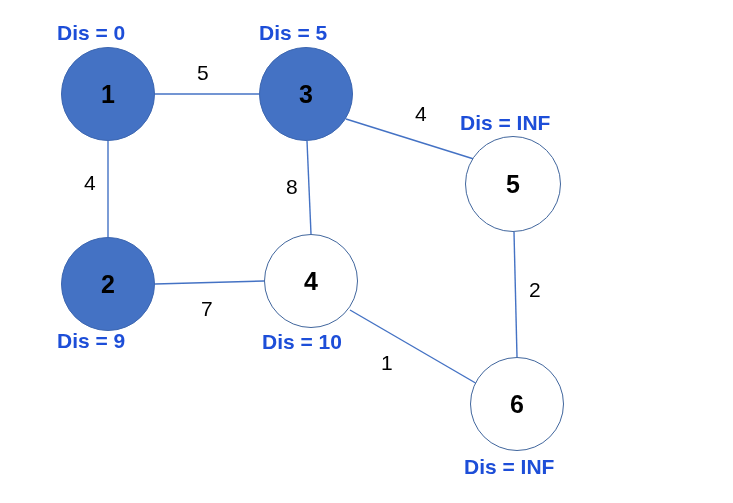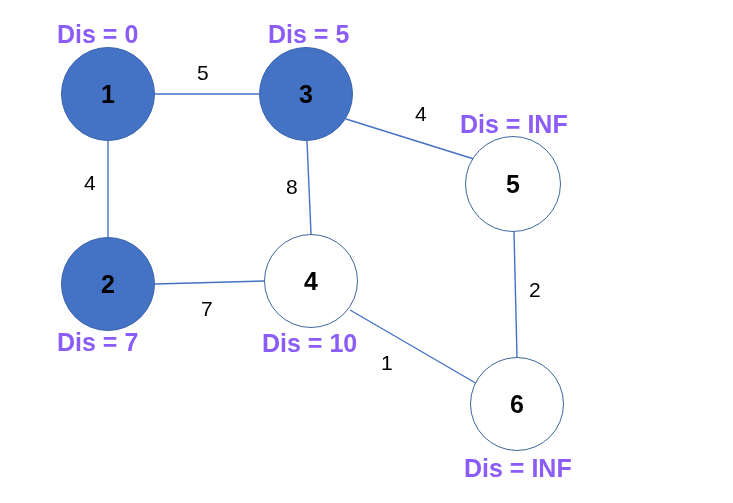--- a/index.html
+++ b/index.html
@@ -44,23 +44,23 @@
     font-family: "Liberation Sans", sans-serif;
     font-size: 25px;
     font-weight: bold;
     color: #000000;
     line-height: 1;
     user-select: none;
   }
   .dis-label {
     position: absolute;
     font-family: "Liberation Sans", sans-serif;
-    font-size: 25px;
+    font-size: 21px;
     font-weight: bold;
-    color: #8b5cf6;
+    color: #1d4ed8;
     white-space: nowrap;
     line-height: 1;
   }
   .weight-label {
     position: absolute;
     font-family: "Liberation Sans", sans-serif;
     font-size: 21px;
     font-weight: normal;
     color: #000000;
     white-space: nowrap;
@@ -97,23 +97,23 @@
       </div>
       <div class="node hollow" style="left: 264px; top: 234px; width: 94px; height: 94px;">
         <span class="node-label">4</span>
       </div>
       <div class="node hollow" style="left: 470px; top: 357px; width: 94px; height: 94px;">
         <span class="node-label">6</span>
       </div>
     </div>
   <div id="dis-layer">
       <div class="dis-label" style="left: 57px; top: 22px;">Dis = 0</div>
-      <div class="dis-label" style="left: 268px; top: 22px;">Dis = 5</div>
+      <div class="dis-label" style="left: 259px; top: 22px;">Dis = 5</div>
       <div class="dis-label" style="left: 460px; top: 112px;">Dis = INF</div>
-      <div class="dis-label" style="left: 57px; top: 330px;">Dis = 7</div>
+      <div class="dis-label" style="left: 57px; top: 330px;">Dis = 9</div>
       <div class="dis-label" style="left: 262px; top: 331px;">Dis = 10</div>
       <div class="dis-label" style="left: 464px; top: 456px;">Dis = INF</div>
     </div>
   <div id="weight-layer">
       <div class="weight-label" style="left: 197px; top: 62px;">5</div>
       <div class="weight-label" style="left: 84px; top: 172px;">4</div>
       <div class="weight-label" style="left: 415px; top: 103px;">4</div>
       <div class="weight-label" style="left: 286px; top: 176px;">8</div>
       <div class="weight-label" style="left: 201px; top: 298px;">7</div>
       <div class="weight-label" style="left: 381px; top: 352px;">1</div>

